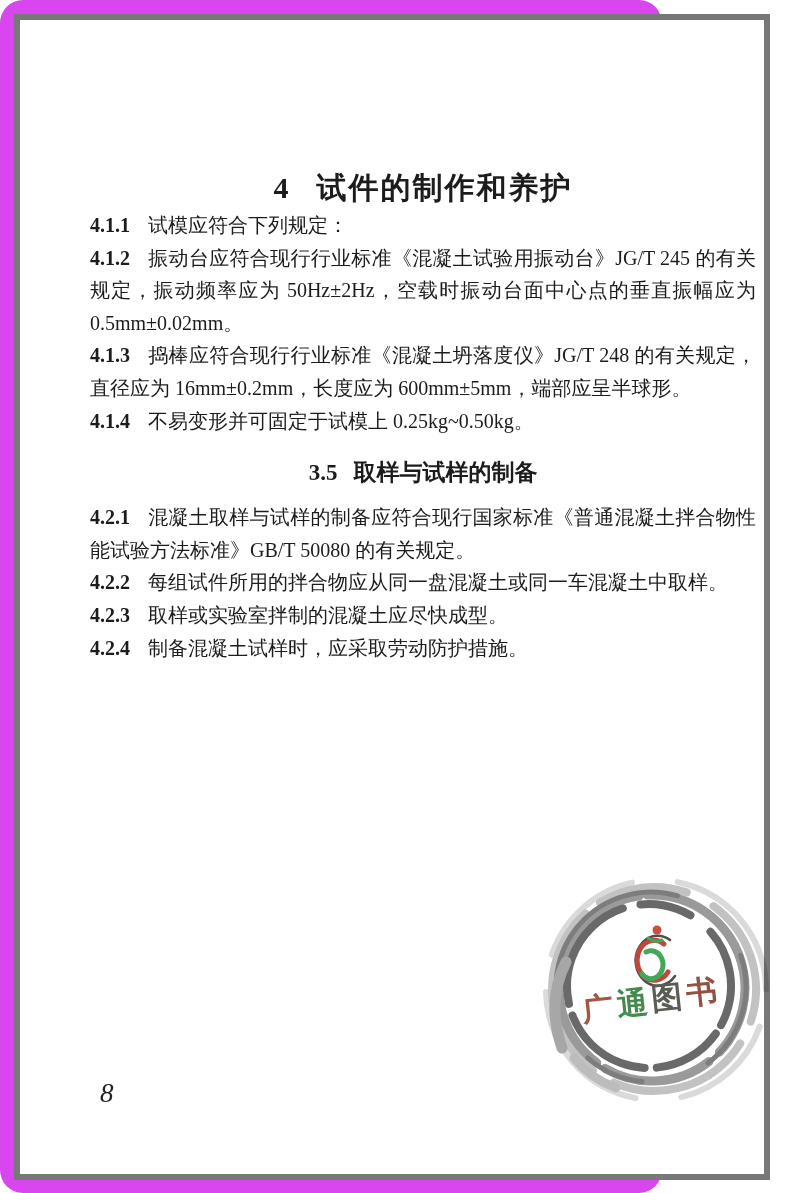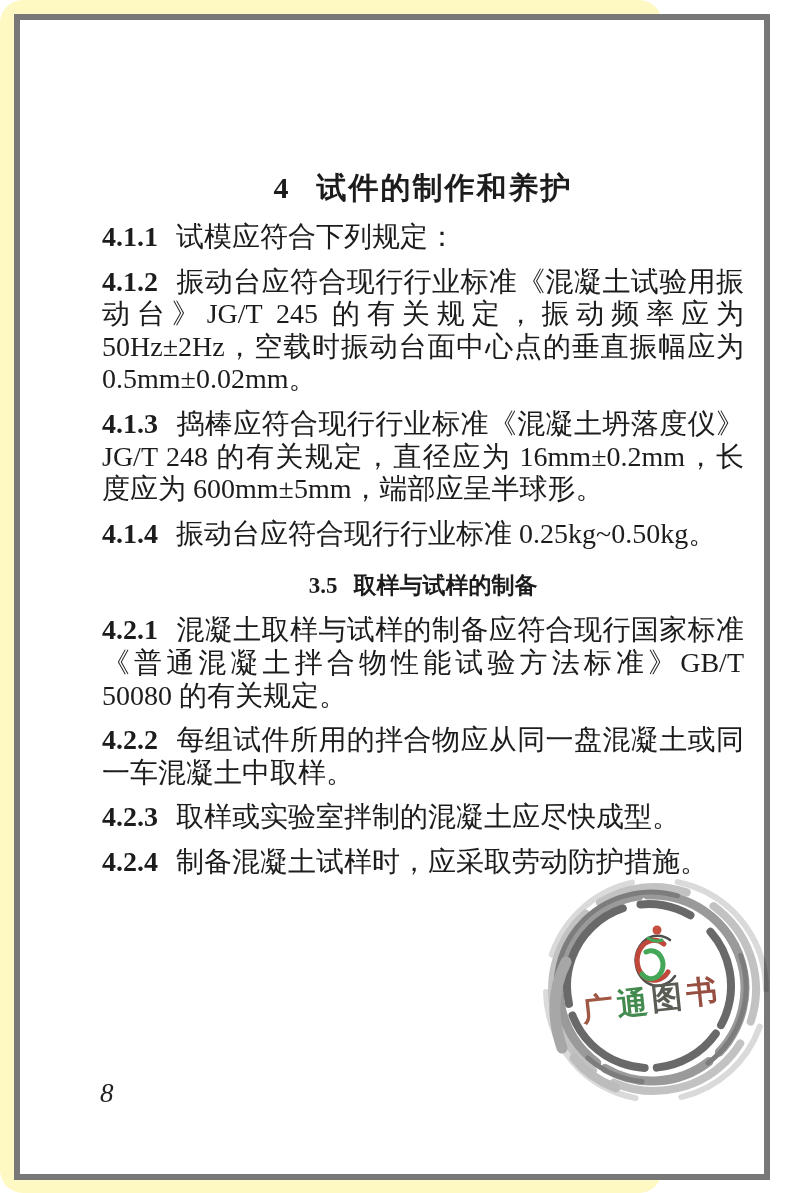--- a/index.html
+++ b/index.html
@@ -8,21 +8,21 @@
     background: #ffffff;
     width: 790px;
     height: 1193px;
     overflow: hidden;
     font-family: "Liberation Serif", "DejaVu Serif", serif;
   }
   .page {
     position: relative;
     width: 662px;
     height: 1193px;
-    background: #fef9c3;
+    background: #d946ef;
     border-radius: 23px;
   }
   .scan-frame {
     position: absolute;
     left: 14px;
     top: 14px;
     width: 756px;
     height: 1166px;
     border: 6px solid #787878;
     box-sizing: border-box;
@@ -53,23 +53,23 @@
     font-weight: bold;
     margin: 34px 0 16px 0;
   }
   h2.section-heading.second {
     margin: 20px 0 12px 0;
   }
   h2.section-heading .section-num {
     margin-right: 16px;
   }
   .clause, .clause-item {
-    font-size: 28px;
+    font-size: 20px;
     line-height: 32.6px;
-    margin: 12px;
+    margin: 0;
     text-align: justify;
     text-justify: inter-ideograph;
   }
   .clause-item {
     text-indent: 2em;
   }
   .clause .num, .clause-item .num {
     font-weight: bold;
     margin-right: 18px;
   }
@@ -100,21 +100,21 @@
   <div class="scan-frame"></div>
 
   <div class="content">
     <h1 class="chapter-title">
       <span class="chapter-num">4</span><span>试件的制作和养护</span>
     </h1>
     <div id="sections-root">
         <p class="clause"><span class="num">4.1.1</span><span>试模应符合下列规定：</span></p>
         <p class="clause"><span class="num">4.1.2</span><span>振动台应符合现行行业标准《混凝土试验用振动台》JG/T 245 的有关规定，振动频率应为 50Hz±2Hz，空载时振动台面中心点的垂直振幅应为 0.5mm±0.02mm。</span></p>
         <p class="clause"><span class="num">4.1.3</span><span>捣棒应符合现行行业标准《混凝土坍落度仪》JG/T 248 的有关规定，直径应为 16mm±0.2mm，长度应为 600mm±5mm，端部应呈半球形。</span></p>
-        <p class="clause"><span class="num">4.1.4</span><span>振动台应符合现行行业标准 0.25kg~0.50kg。</span></p>
+        <p class="clause"><span class="num">4.1.4</span><span>不易变形并可固定于试模上 0.25kg~0.50kg。</span></p>
         <h2 class="section-heading second"><span class="section-num">3.5</span><span>取样与试样的制备</span></h2>
         <p class="clause"><span class="num">4.2.1</span><span>混凝土取样与试样的制备应符合现行国家标准《普通混凝土拌合物性能试验方法标准》GB/T 50080 的有关规定。</span></p>
         <p class="clause"><span class="num">4.2.2</span><span>每组试件所用的拌合物应从同一盘混凝土或同一车混凝土中取样。</span></p>
         <p class="clause"><span class="num">4.2.3</span><span>取样或实验室拌制的混凝土应尽快成型。</span></p>
         <p class="clause"><span class="num">4.2.4</span><span>制备混凝土试样时，应采取劳动防护措施。</span></p>
       </div>
   </div>
 
   <div class="page-number">8</div>
 

